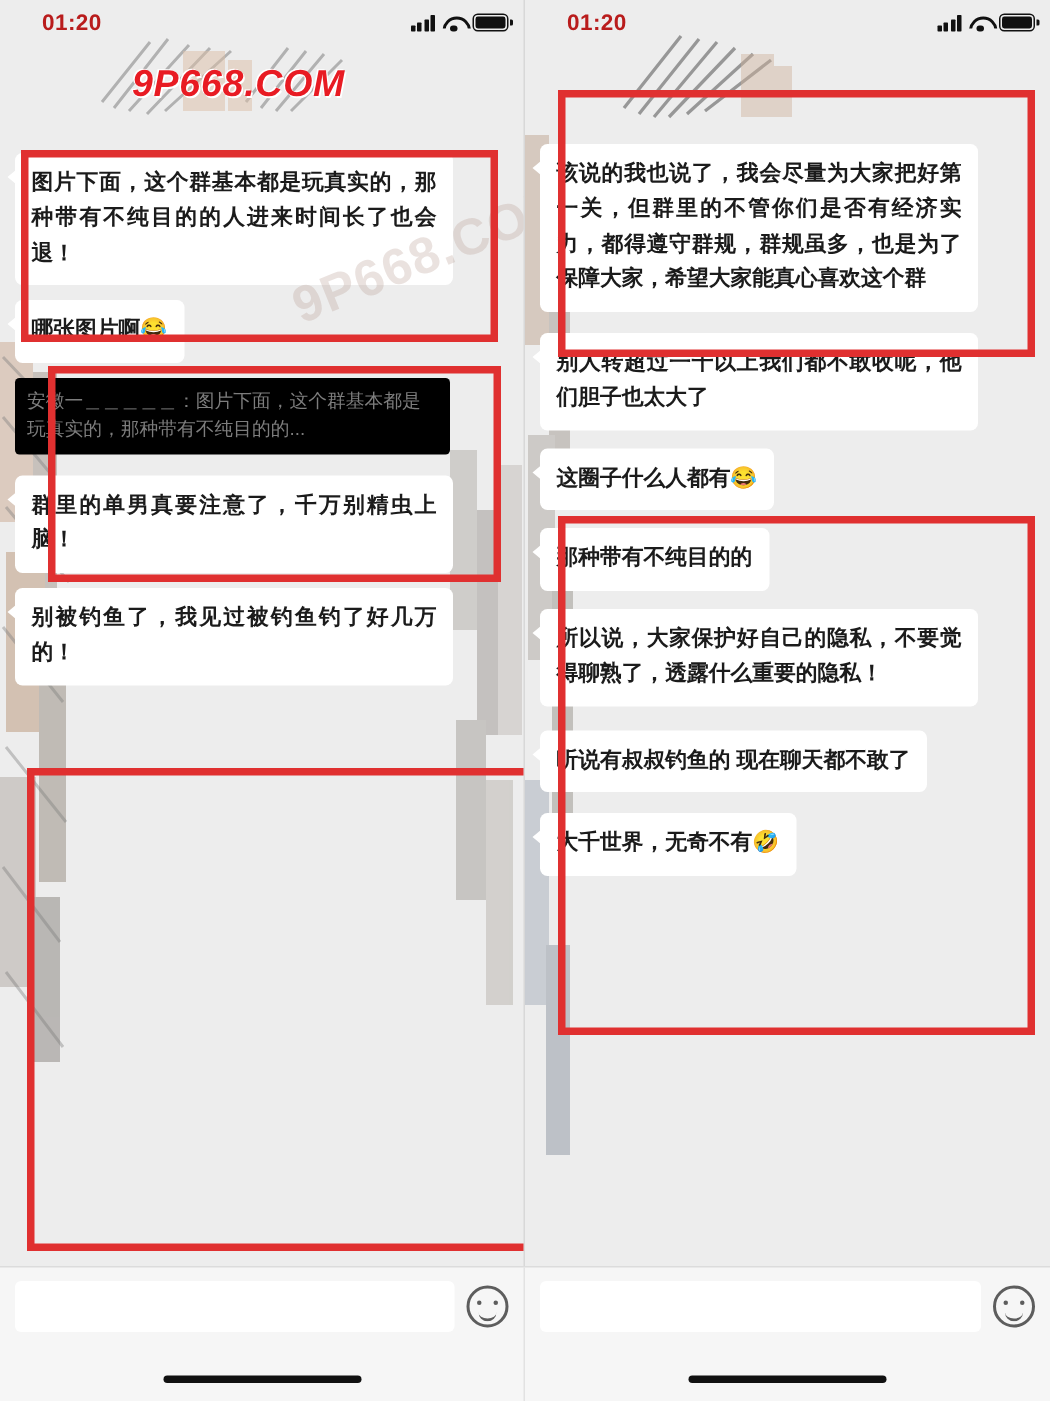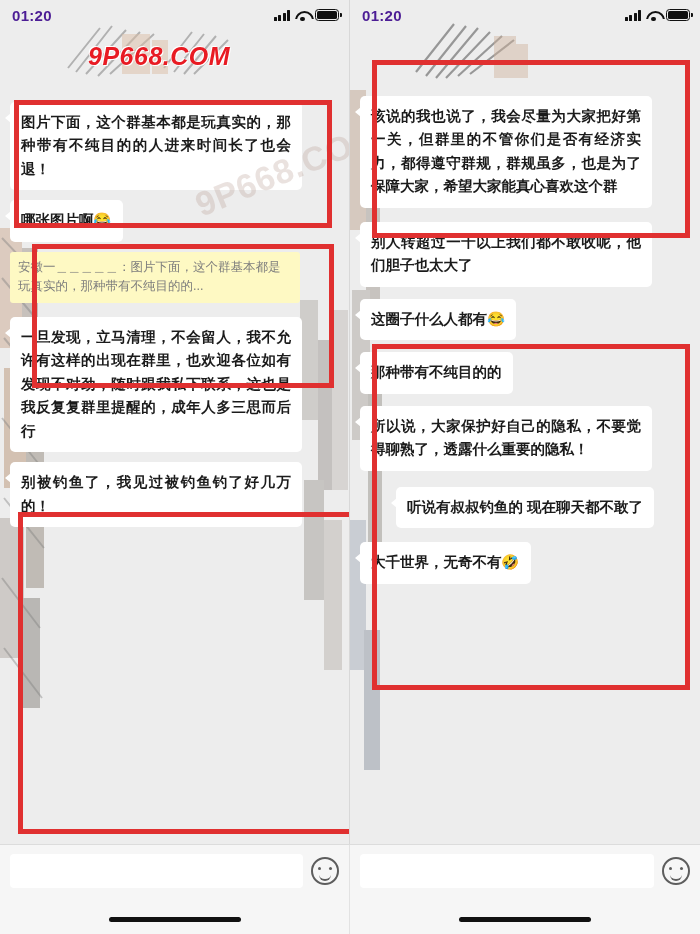--- a/index.html
+++ b/index.html
@@ -31,24 +31,24 @@
     overflow: hidden;
     border-right: 1px solid #d8d8d8;
   }
   .pane:last-child { border-right: none; }
 
   
   .statusbar {
     height: 30px;
     display: flex;
     align-items: center;
-    padding: 0 10px 0 12px;
+    padding: 0 10px 0 28px;
     font-size: 15px;
     font-weight: bold;
-    color: #4c1d95;
+    color: #b91c1c;
     position: relative;
     z-index: 6;
   }
   .statusbar .time { letter-spacing: 0.3px; }
   .statusbar .right {
     margin-left: auto;
     display: flex;
     align-items: center;
     gap: 5px;
   }
@@ -140,21 +140,21 @@
   .bubble::before{
     content:"";
     position:absolute;
     left:-5px; top:11px;
     width:0;height:0;
     border-top:5px solid transparent;
     border-bottom:5px solid transparent;
     border-right:6px solid #fff;
   }
   .quote {
-    background: #fef9c3;
+    background: #000000;
     color: #7d7d7d;
     font-size: 12.5px;
     line-height: 1.55;
     border-radius: 3px;
     padding: 6px 8px;
     max-width: 290px;
     word-break: break-all;
   }
   .quote::before { display:none; }
 
@@ -295,24 +295,24 @@
         <div class="row">
           <div class="bubble narrow">哪张图片啊😂</div>
         </div>
 
         <div class="row" style="margin-bottom:14px;">
           <div class="quote">
             <span>安徽一＿＿＿＿＿：</span><span>图片下面，这个群基本都是玩真实的，那种带有不纯目的的...</span>
           </div>
         </div>
 
-
         <div class="row">
-          <div class="bubble">一旦发现，立马清理，不会留人，我不允许有这样的出现在群里，也欢迎各位如有发现不对劲，随时跟我私下联系，这也是我反复复群里提醒的，成年人多三思而后行</div>
-        </div>
+          <div class="bubble">群里的单男真要注意了，千万别精虫上脑！</div>
+        </div>
+
 
         <div class="row">
           <div class="bubble">别被钓鱼了，我见过被钓鱼钓了好几万的！</div>
         </div>
 
       </div>
 
       <div class="redbox" style="left:14px; top:100px; width:318px; height:128px;"></div>
       <div class="redbox" style="left:32px; top:244px; width:302px; height:144px;"></div>
       <div class="redbox" style="left:18px; top:512px; width:342px; height:322px;"></div>
@@ -373,21 +373,21 @@
 
 
         <div class="row" style="margin-top:12px;">
           <div class="bubble narrow">那种带有不纯目的的</div>
         </div>
 
         <div class="row" style="margin-top:12px;">
           <div class="bubble">所以说，大家保护好自己的隐私，不要觉得聊熟了，透露什么重要的隐私！</div>
         </div>
 
-        <div class="row" style="margin-top:16px;justify-content:center;">
+        <div class="row" style="margin-top:16px;">
           <div class="bubble">听说有叔叔钓鱼的 现在聊天都不敢了</div>
         </div>
 
         <div class="row" style="margin-top:14px;">
           <div class="bubble narrow">大千世界，无奇不有🤣</div>
         </div>
 
       </div>
 
       <div class="redbox" style="left:22px; top:60px; width:318px; height:178px;"></div>

